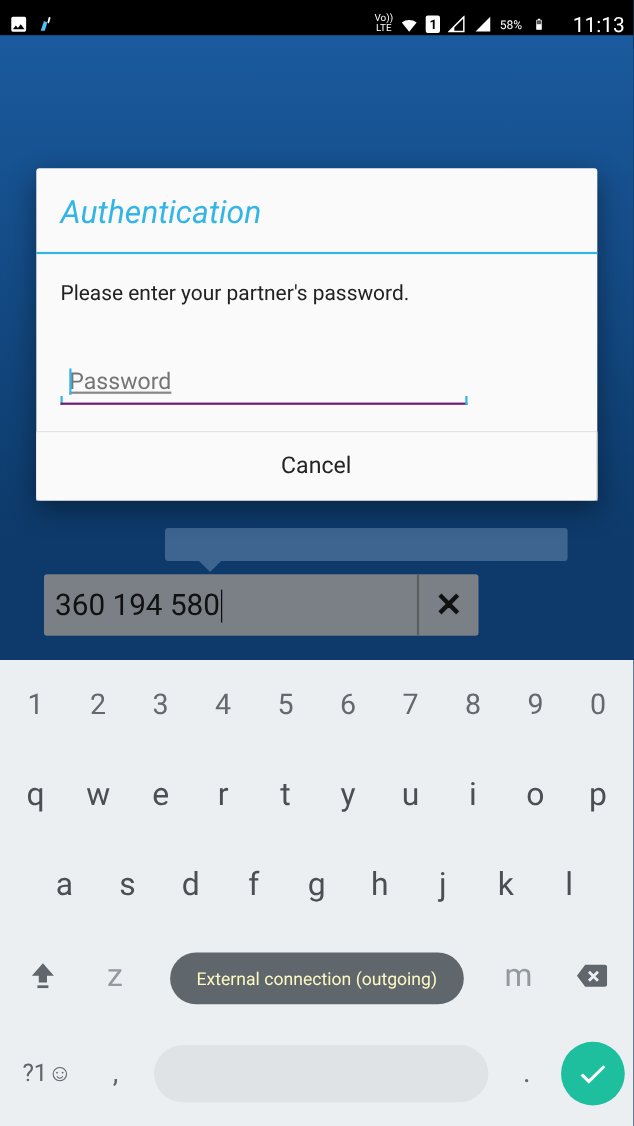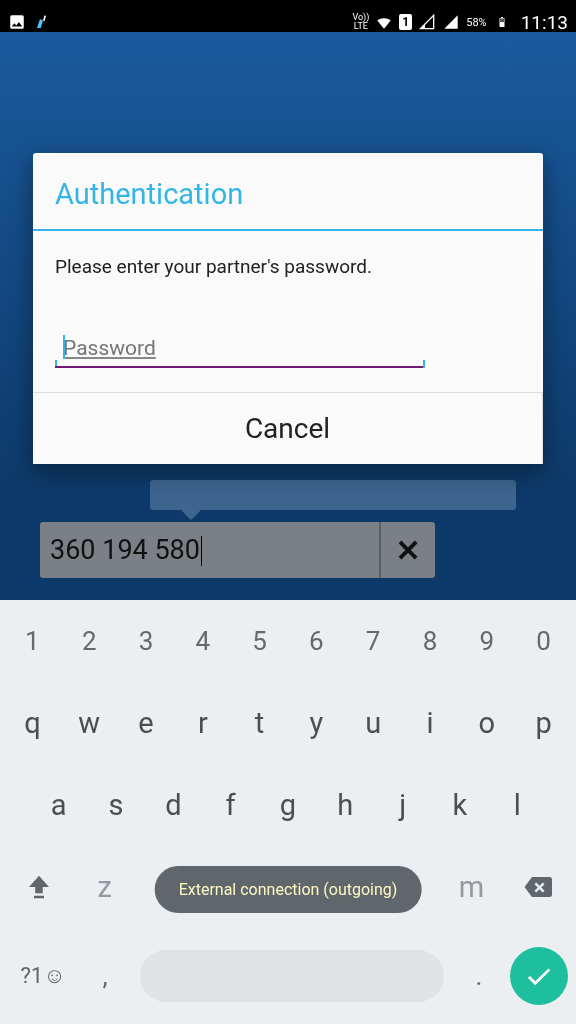--- a/index.html
+++ b/index.html
@@ -13,21 +13,21 @@
     color: #fff;
     display: flex;
     align-items: center;
     padding: 0 8px;
     font-size: 16px;
   }
   .status-left { display: flex; align-items: center; gap: 8px; }
   .status-right { margin-left: auto; display: flex; align-items: center; gap: 6px; }
   .status-icon { width: 18px; height: 18px; display: inline-flex; align-items: center; justify-content: center; }
   .battery-text { font-size: 11px; }
-  .clock { font-size: 19px; margin-left: 4px; text-align: center; }
+  .clock { font-size: 19px; margin-left: 16px; text-align: center; }
 
   
   .bg-app {
     position: absolute;
     top: 32px;
     left: 0;
     right: 0;
     bottom: 424px;
     background: linear-gradient(#1a5a9e 0%, #0d3a6a 80%);
   }
@@ -94,20 +94,21 @@
     border-radius: 3px;
     box-shadow: 0 8px 24px rgba(0,0,0,0.4);
     z-index: 10;
   }
   .dialog-title {
     padding: 24px 22px 18px 22px;
     font-size: 29px;
     color: #33b5e5;
     font-weight: 400;
     border-bottom: 2.5px solid #33b5e5;
+    font-style: italic;
   }
   .dialog-body {
     padding: 24px 22px 24px 22px;
   }
   .dialog-msg {
     font-size: 19px;
     color: #222;
     margin-bottom: 54px;
   }
   .pw-input {
@@ -144,21 +145,21 @@
     background: #33b5e5;
   }
   .dialog-actions {
     display: flex;
     border-top: 1px solid #ddd;
   }
   .dialog-btn {
     flex: 1;
     text-align: center;
     padding: 19px 0;
-    font-size: 28px;
+    font-size: 21px;
     color: #222;
     background: #fafafa;
     cursor: pointer;
   }
   .dialog-btn:first-child { border-right: 1px solid #ddd; }
 
   
   .keyboard {
     position: absolute;
     bottom: 0;

